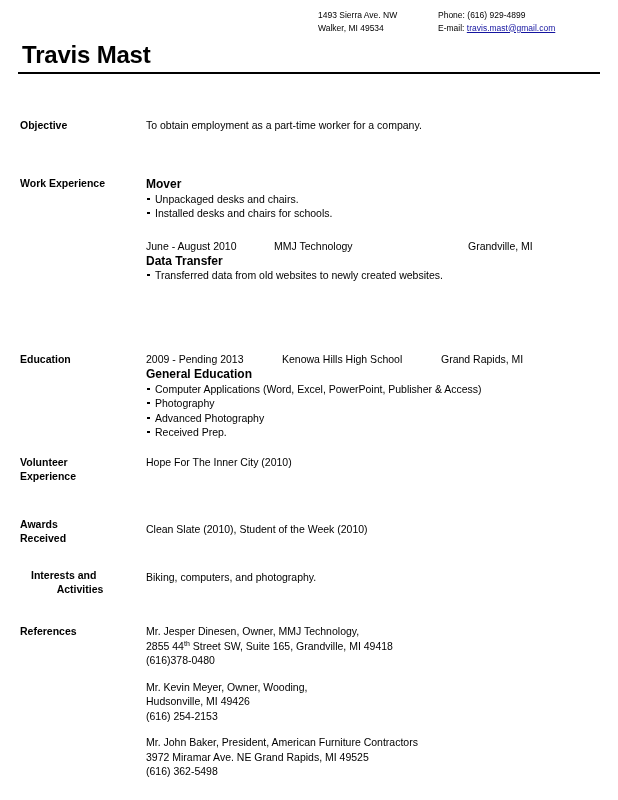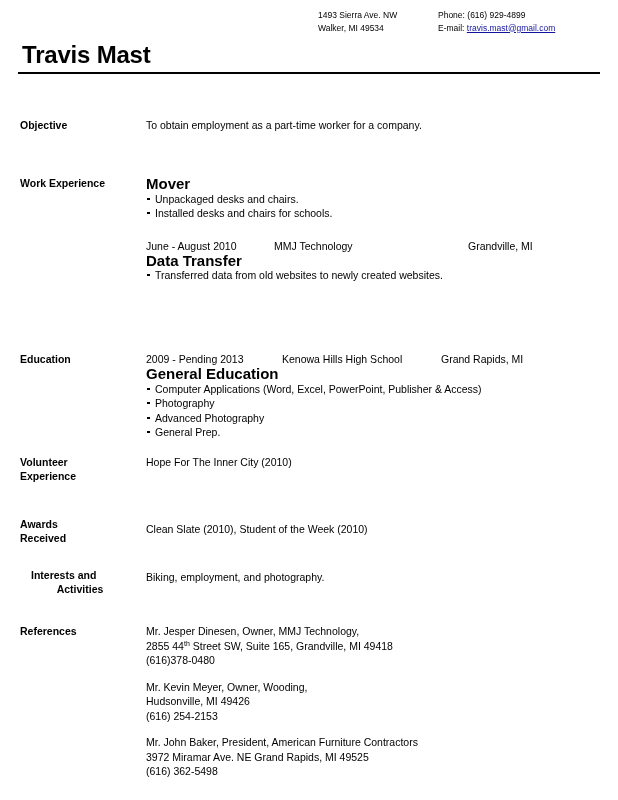--- a/index.html
+++ b/index.html
@@ -95,21 +95,21 @@
     height: 14px;
     white-space: nowrap;
     font-size: 10.5px;
   }
   .e-date   { position: absolute; left: 0; top: 0; }
   .e-org    { position: absolute; top: 0; }
   .e-place  { position: absolute; top: 0; }
 
   .role {
     font-weight: bold;
-    font-size: 15px;
+    font-size: 12px;
     line-height: 14.5px;
     margin-top: 1px;
   }
   ul.bullets {
     list-style: none;
     margin: 0;
     padding: 0;
   }
   ul.bullets li {
     font-size: 10.5px;
@@ -199,21 +199,21 @@
       <div class="entry-head">
         <span class="e-date">2009 - Pending 2013</span>
         <span class="e-org" style="left:136px;">Kenowa Hills High School</span>
         <span class="e-place" style="left:295px;">Grand Rapids, MI</span>
       </div>
       <div class="role">General Education</div>
       <ul class="bullets">
         <li>Computer Applications (Word, Excel, PowerPoint, Publisher &amp; Access)</li>
         <li>Photography</li>
         <li>Advanced Photography</li>
-        <li>General Prep.</li>
+        <li>Received Prep.</li>
       </ul>
     </div>
   </div>
 
   <div class="section" style="top:455px;">
     <div class="label">
       <span style="display:block;">Volunteer</span>
       <span style="display:block;">Experience</span>
     </div>
     <div class="content">
@@ -230,21 +230,21 @@
       <div class="plain-line">Clean Slate (2010), Student of the Week (2010)</div>
     </div>
   </div>
 
   <div class="section" style="top:568px;">
     <div class="label">
       <span style="display:block;padding-left:11px;">Interests and</span>
       <span style="display:block;text-align:center;">Activities</span>
     </div>
     <div class="content" style="top:2px;">
-      <div class="plain-line">Biking, employment, and photography.</div>
+      <div class="plain-line">Biking, computers, and photography.</div>
     </div>
   </div>
 
   <div class="section" style="top:624px;">
     <div class="label">References</div>
     <div class="content">
 
       <div class="ref-block">
         <div class="plain-line">Mr. Jesper Dinesen, Owner, MMJ Technology,</div>
         <div class="plain-line"><span>2855 44</span><sup>th</sup><span> Street SW, Suite 165, Grandville, MI 49418</span></div>

